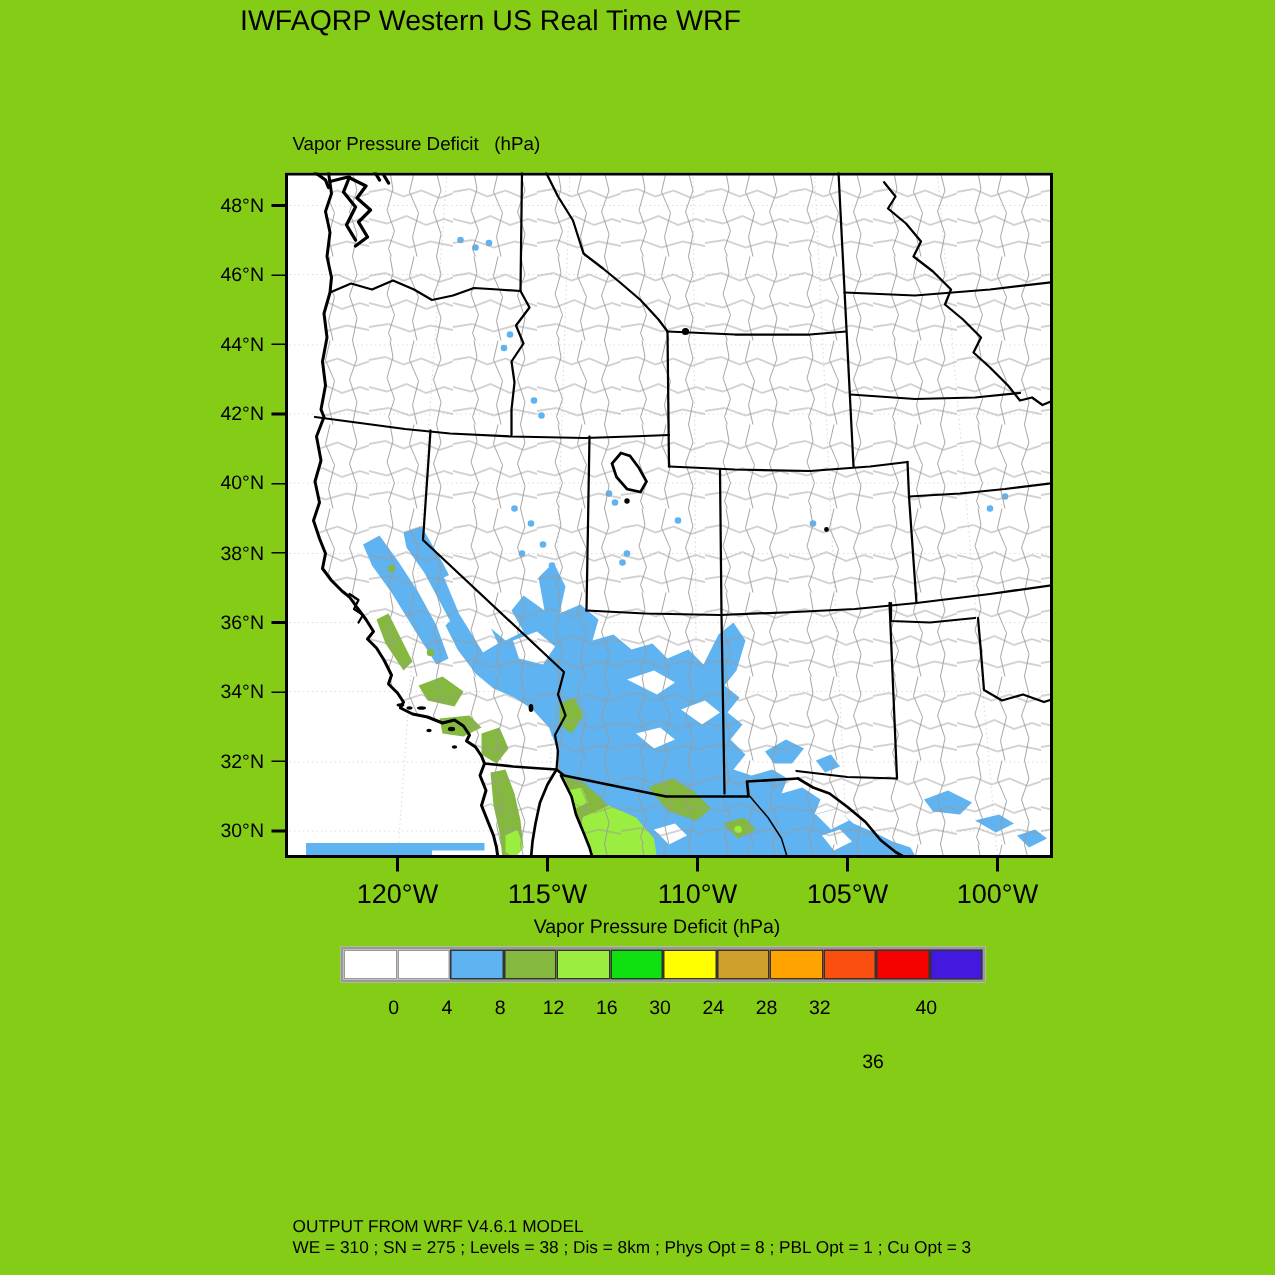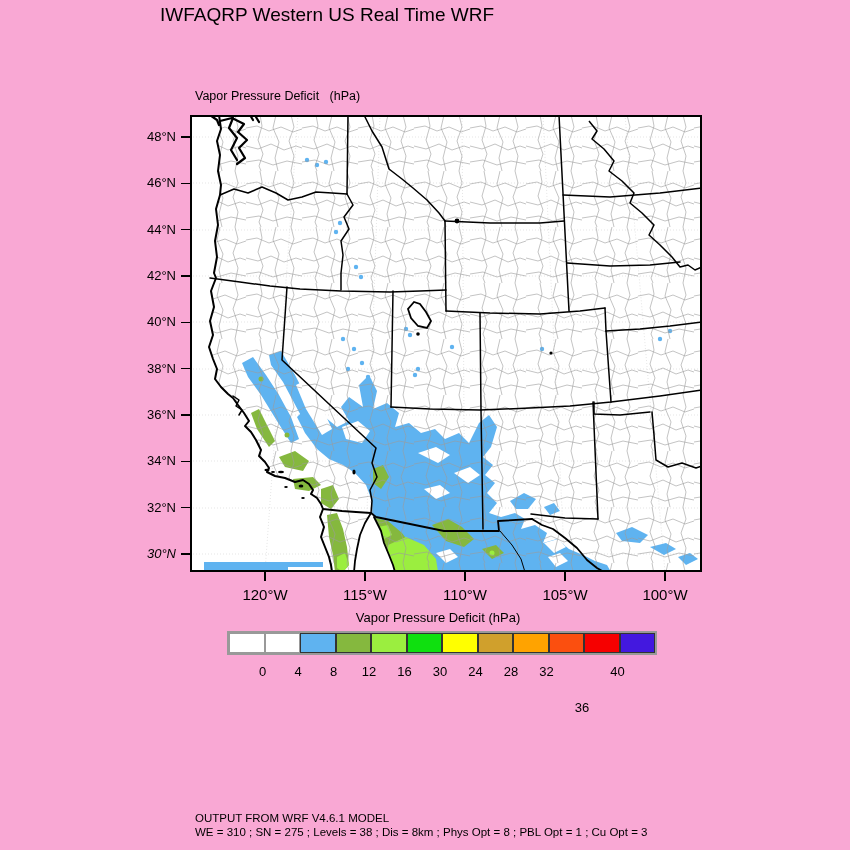--- a/index.html
+++ b/index.html
@@ -1,27 +1,27 @@
 <!DOCTYPE html>
 <html><head>
 <meta charset="utf-8">
 <style>
   html,body{margin:0;padding:0;background:#fff;}
-  .page{position:relative;width:850px;height:850px;background:#f9a8d4;overflow:hidden;
+  .page{position:relative;width:850px;height:850px;background:#84cc16;overflow:hidden;
         font-family:"Liberation Sans", sans-serif;color:#000;}
   .main-title{position:absolute;top:4px;left:150px;width:354px;text-align:center;
         font-size:19px;letter-spacing:0px;white-space:nowrap;}
   .initvalid{position:absolute;top:7px;right:200px;font-size:10.5px;line-height:14px;
         text-align:left;white-space:nowrap;}
   .map-subtitle{position:absolute;top:89px;left:195px;font-size:12.5px;white-space:pre;}
   .map-svg{position:absolute;top:115px;left:190px;}
   .tick-lat{position:absolute;height:1.6px;width:9px;background:#000;}
   .tick-lon{position:absolute;width:1.6px;height:9px;background:#000;}
   .lat-label{position:absolute;width:44px;text-align:right;font-size:13px;}
-  .lon-label{position:absolute;width:60px;text-align:center;font-size:15px;}
+  .lon-label{position:absolute;width:60px;text-align:center;font-size:18px;}
   .cb-title{position:absolute;top:610px;left:238px;width:400px;text-align:center;font-size:13px;}
   .colorbar{position:absolute;top:631px;left:227px;width:426px;height:20px;display:flex;
         border:2px solid #999;box-sizing:content-box;background:#fff;}
   .cb-cell{flex:1 1 auto;height:100%;box-sizing:border-box;}
   .cb-num{position:absolute;top:664px;width:32px;text-align:center;font-size:13px;}
   .footer{position:absolute;top:812px;left:195px;font-size:11.5px;line-height:13.5px;white-space:nowrap;}
 </style>
 </head>
 <body>
 
@@ -196,21 +196,21 @@
       <div class="lat-label" style="left: 132px; top: 314.32px;">40°N</div>
       <div class="tick-lat" style="left: 181px; top: 367.85px;"></div>
       <div class="lat-label" style="left: 132px; top: 360.65px;">38°N</div>
       <div class="tick-lat" style="left: 181px; top: 414.18px;"></div>
       <div class="lat-label" style="left: 132px; top: 406.98px;">36°N</div>
       <div class="tick-lat" style="left: 181px; top: 460.51px;"></div>
       <div class="lat-label" style="left: 132px; top: 453.31px;">34°N</div>
       <div class="tick-lat" style="left: 181px; top: 506.84px;"></div>
       <div class="lat-label" style="left: 132px; top: 499.64px;">32°N</div>
       <div class="tick-lat" style="left: 181px; top: 553.17px;"></div>
-      <div class="lat-label" style="left: 132px; top: 545.97px; font-style: italic;">30°N</div>
+      <div class="lat-label" style="left: 132px; top: 545.97px;">30°N</div>
     </div>
   <div id="lon-axis">
       <div class="tick-lon" style="left: 264.2px; top: 572px;"></div>
       <div class="lon-label" style="left: 235px; top: 586px;">120°W</div>
       <div class="tick-lon" style="left: 364.2px; top: 572px;"></div>
       <div class="lon-label" style="left: 335px; top: 586px;">115°W</div>
       <div class="tick-lon" style="left: 464.2px; top: 572px;"></div>
       <div class="lon-label" style="left: 435px; top: 586px;">110°W</div>
       <div class="tick-lon" style="left: 564.2px; top: 572px;"></div>
       <div class="lon-label" style="left: 535px; top: 586px;">105°W</div>

